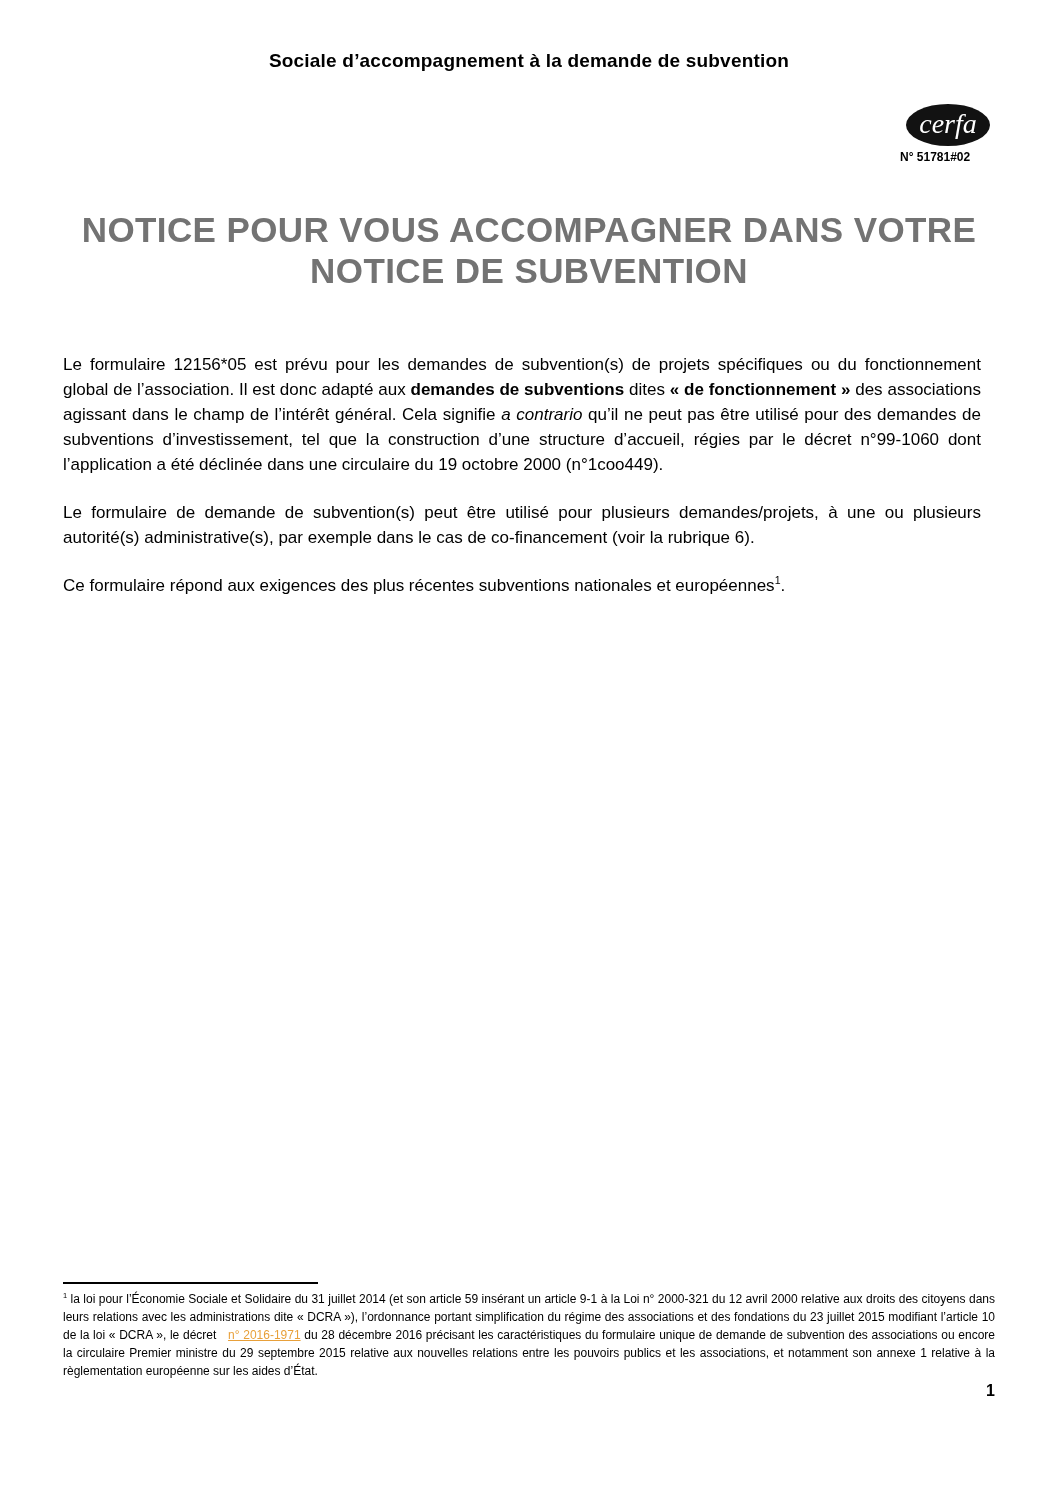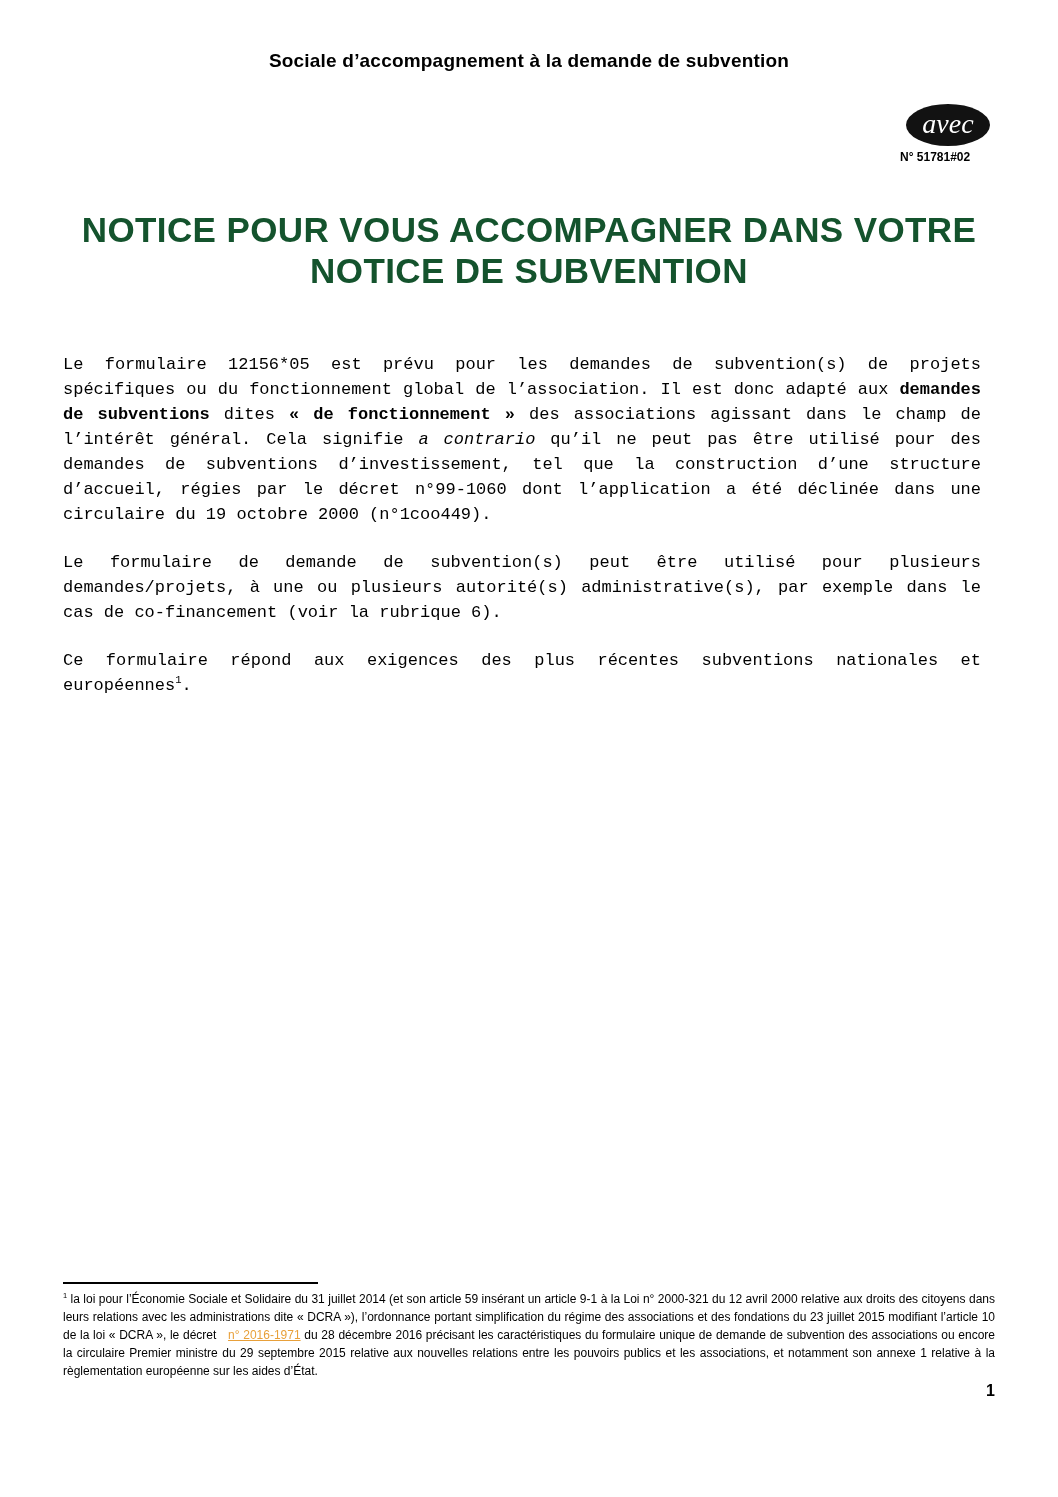--- a/index.html
+++ b/index.html
@@ -45,34 +45,34 @@
     font-weight: 700;
     font-size: 12px;
     white-space: nowrap;
     text-align: left;
     padding-left: 2px;
   }
   .main-title {
     position: absolute;
     top: 209px; left: 0; width: 100%;
     text-align: center;
-    color: #14532d;
+    color: #737373;
     font-weight: 700;
     font-size: 35px;
     line-height: 41px;
     letter-spacing: 0.4px;
   }
   .content {
     position: absolute;
     top: 352px; left: 63px; right: 63px;
     font-size: 17px;
     line-height: 25px;
     text-align: justify;
   }
-  .content p { margin: 0 14px 23px 0; font-family: Liberation Mono, monospace; }
+  .content p { margin: 0 14px 23px 0; }
   .b { font-weight: 700; }
   .i { font-style: italic; }
   sup.fn-ref {
     font-size: 0.62em;
     vertical-align: super;
     line-height: 0;
   }
   .footnote-area {
     position: absolute;
     left: 63px; right: 63px; top: 1282px;
@@ -101,21 +101,21 @@
   }
 </style>
 </head>
 <body>
 
 <div class="page">
 
   <div class="doc-header">Sociale d’accompagnement à la demande de subvention</div>
 
   <div class="cerfa-block">
-    <span class="cerfa-ellipse">avec</span>
+    <span class="cerfa-ellipse">cerfa</span>
     <div class="cerfa-number">N° 51781#02</div>
   </div>
 
   <div class="main-title">
     <div>NOTICE POUR VOUS ACCOMPAGNER DANS VOTRE</div>
     <div>NOTICE DE SUBVENTION</div>
   </div>
 
   <div class="content">
     <p><span>Le formulaire 12156*05 est prévu pour les demandes de subvention(s) de projets spécifiques ou du fonctionnement global de l’association. Il est donc adapté aux </span><span class="b">demandes de subventions</span><span> dites </span><span class="b">« de fonctionnement »</span><span> des associations agissant dans le champ de l’intérêt général. Cela signifie </span><span class="i">a contrario</span><span> qu’il ne peut pas être utilisé pour des demandes de subventions d’investissement, tel que la construction d’une structure d’accueil, régies par le décret n°99-1060 dont l’application a été déclinée dans une circulaire du 19 octobre 2000 (n°1coo449).</span></p>

